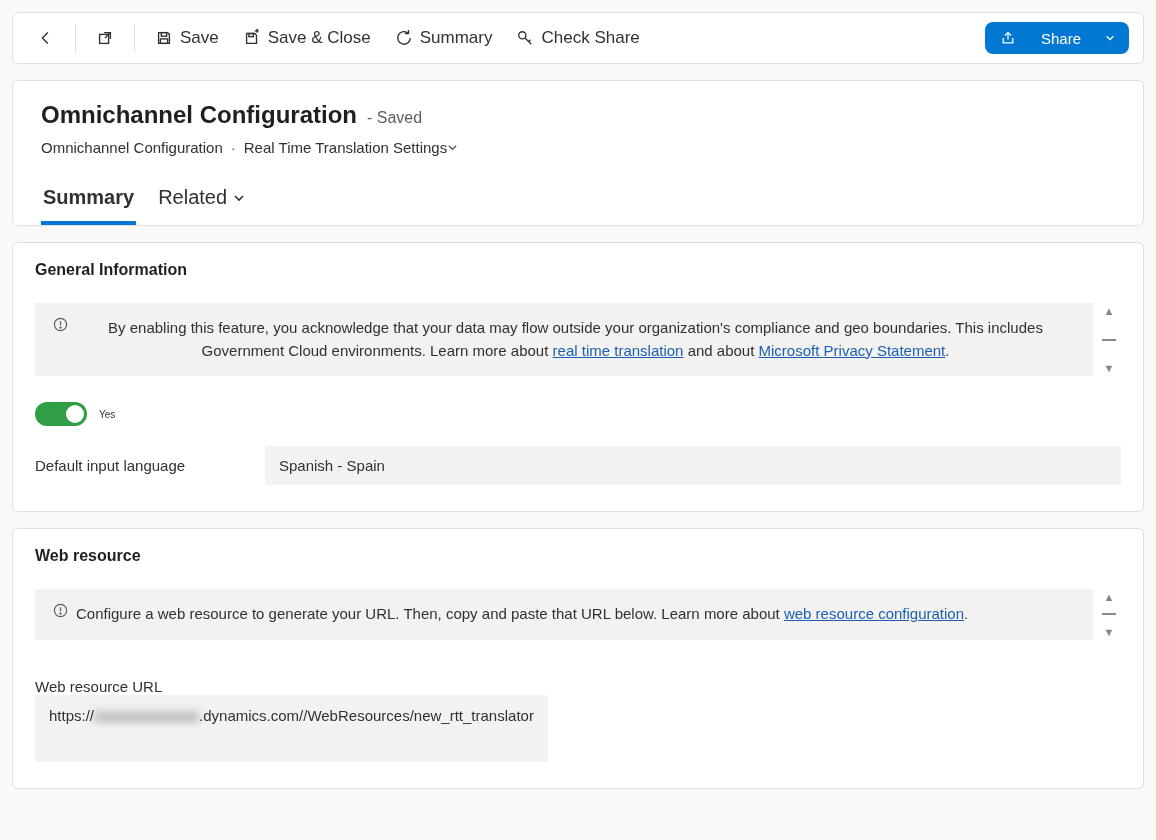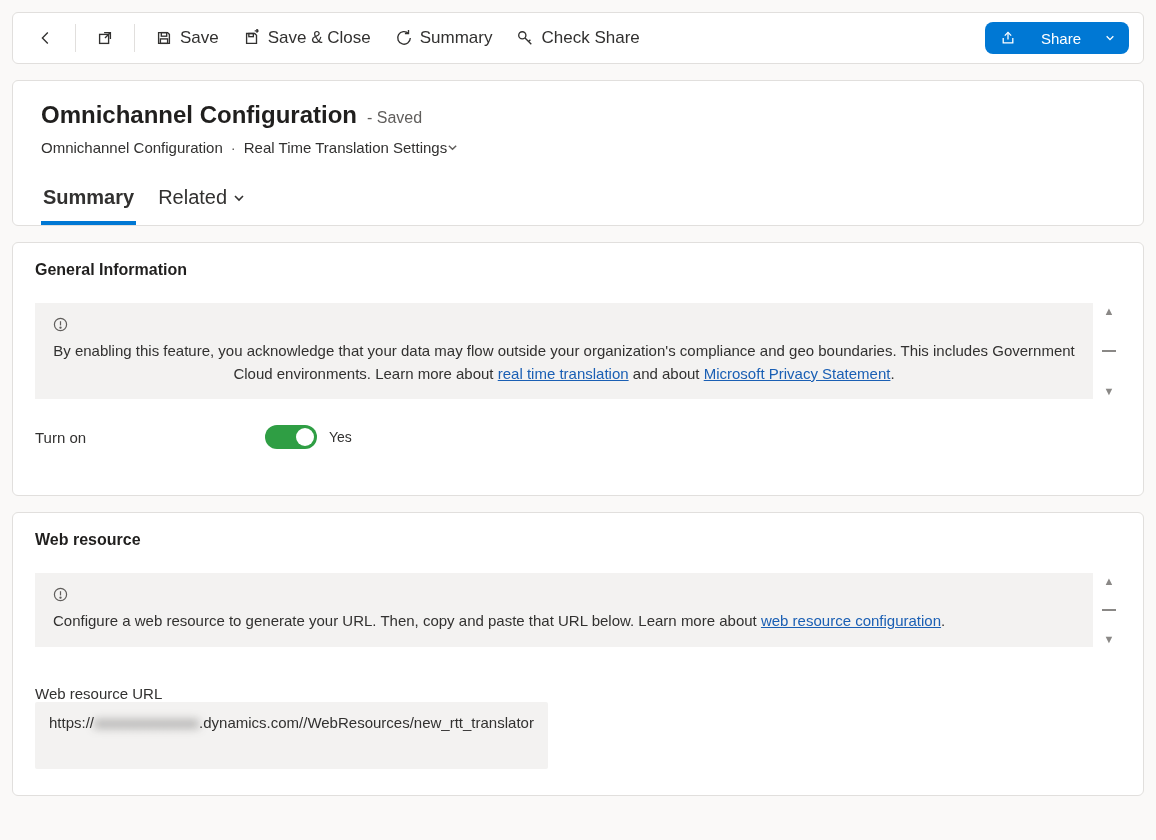--- a/index.html
+++ b/index.html
@@ -106,21 +106,20 @@
   .notice {
     background: #f3f2f1;
     padding: 14px 18px;
     font-size: 15px;
     color: #323130;
     margin-right: 28px;
     display: flex;
     align-items: flex-start;
     gap: 8px;
     line-height: 1.5;
-    flex-direction: column;
   }
   .notice .txt { flex: 1; text-align: center; }
   .notice a { color: #1a5fb4; text-decoration: underline; }
   .scrollhints {
     position: absolute;
     right: 4px;
     top: 0;
     bottom: 0;
     width: 16px;
     display: flex;
@@ -153,21 +152,21 @@
   }
   .toggle .knob {
     position: absolute;
     right: 3px;
     top: 3px;
     width: 18px;
     height: 18px;
     background: #fff;
     border-radius: 50%;
   }
-  .toggle-label { font-size: 14px; color: #323130; }
+  .toggle-label { font-size: 10px; color: #323130; }
   .field-input {
     flex: 1;
     background: #f3f2f1;
     border: none;
     padding: 11px 14px;
     font-size: 15px;
     color: #323130;
     font-family: inherit;
     border-radius: 2px;
   }
@@ -318,29 +317,32 @@
       </span>
     </div>
     <div class="scrollhints">
       <span>▲</span>
       <span class="bar"></span>
       <span>▼</span>
     </div>
   </div>
 
   <div class="form-row">
-    <div class="form-label">Turn on</div>
     <div class="toggle-wrap">
       <div class="toggle">
         <div class="knob"></div>
       </div>
       <span class="toggle-label">Yes</span>
     </div>
   </div>
 
+  <div class="form-row" style="margin-bottom:0">
+    <div class="form-label">Default input language</div>
+    <input class="field-input" value="Spanish - Spain" style="">
+  </div>
 </div>
 
 <div class="card section">
   <div class="section-title">Web resource</div>
 
   <div class="notice-wrap">
     <div class="notice" style="">
       <span>
         <svg viewBox="0 0 16 16" width="15" height="15" fill="none" stroke="#605e5c" stroke-width="1.3">
             <circle cx="8" cy="8" r="6.5"></circle>

